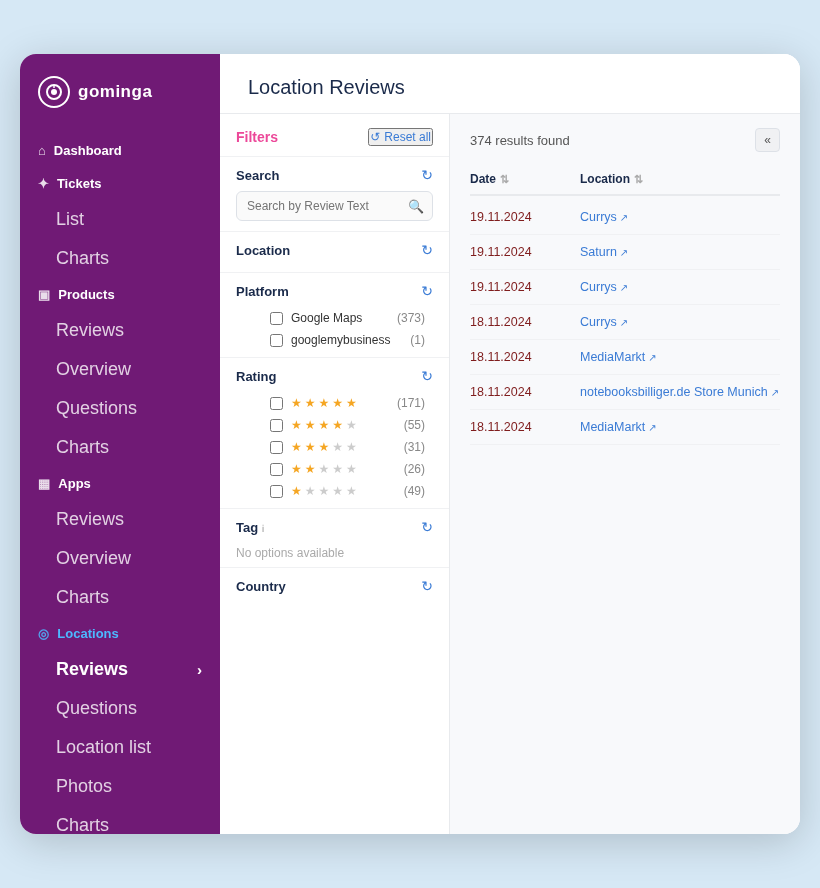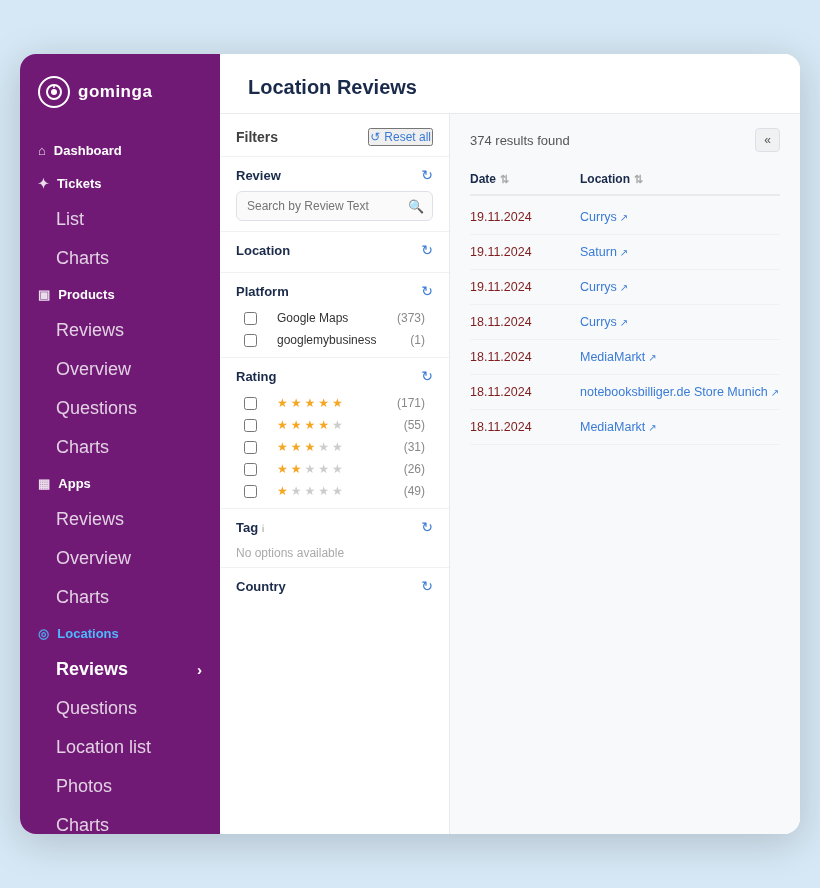--- a/index.html
+++ b/index.html
@@ -95,21 +95,21 @@
       flex-direction: column;
       overflow: hidden;
     }
     .page-header {
       background: #fff;
       padding: 22px 28px 14px;
       border-bottom: 1px solid #e8eaed;
     }
     .page-title {
       font-size: 20px;
-      font-weight: 700;
+      font-weight: 400;
       color: #1a2a4a;
     }
     .content-area {
       display: flex;
       flex: 1;
       overflow: hidden;
     }
     
     .filters-panel {
       width: 230px;
@@ -125,21 +125,21 @@
       justify-content: space-between;
       padding: 14px 16px 10px;
       position: sticky;
       top: 0;
       background: #fff;
       z-index: 1;
     }
     .filters-title {
       font-size: 14px;
       font-weight: 700;
-      color: #404040;
+      color: #ec4899;
     }
     .reset-all-btn {
       display: flex;
       align-items: center;
       gap: 4px;
       font-size: 12px;
       color: #3a7bd5;
       cursor: pointer;
     }
     .filter-section {
@@ -206,24 +206,25 @@
       top: 50%;
       transform: translateY(-50%);
       color: #aaa;
       font-size: 11px;
       pointer-events: none;
     }
     .checkbox-list { margin-top: 4px; }
     .checkbox-item {
       display: flex;
       align-items: center;
-      gap: 20px;
+      gap: 8px;
       padding: 4px 8px;
       font-size: 12px;
       color: #333;
+      margin-left: 26px;
     }
     .checkbox-item input[type="checkbox"] {
       accent-color: #3a7bd5;
       cursor: pointer;
     }
     .checkbox-count {
       margin-left: auto;
       color: #888;
       font-size: 12px;
     }
@@ -405,21 +406,21 @@
         <div class="filters-header">
           <span class="filters-title">Filters</span>
           <button class="reset-all-btn">
             <span>↺</span>
             <span>Reset all</span>
           </button>
         </div>
 
         <div class="filter-section">
           <div class="filter-section-header">
-            <span class="filter-section-title">Review</span>
+            <span class="filter-section-title">Search</span>
             <span class="filter-refresh-icon">↻</span>
           </div>
           <div class="search-input-wrap">
             <input class="search-input" type="text" placeholder="Search by Review Text" style="">
             <span class="search-icon-inner">🔍</span>
           </div>
         </div>
 
         <div class="filter-section">
           <div class="filter-section-header">

